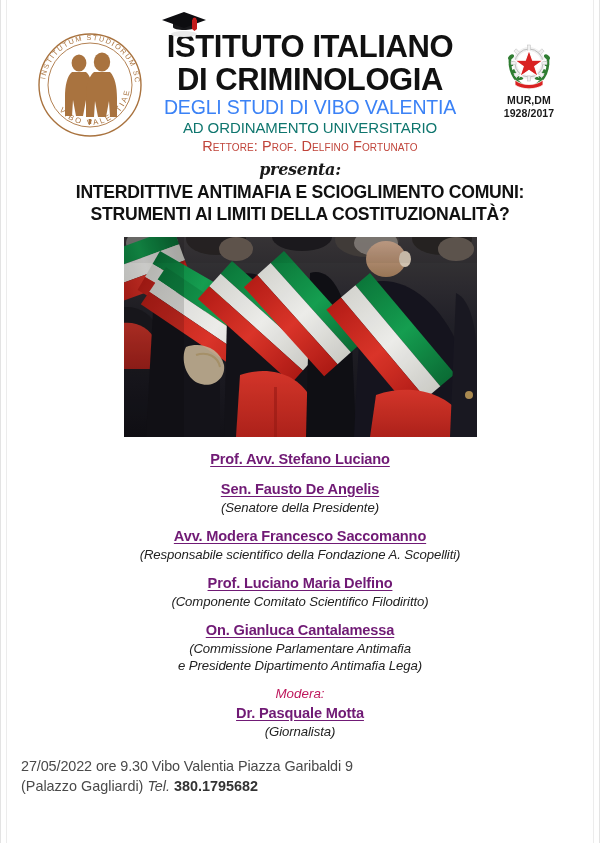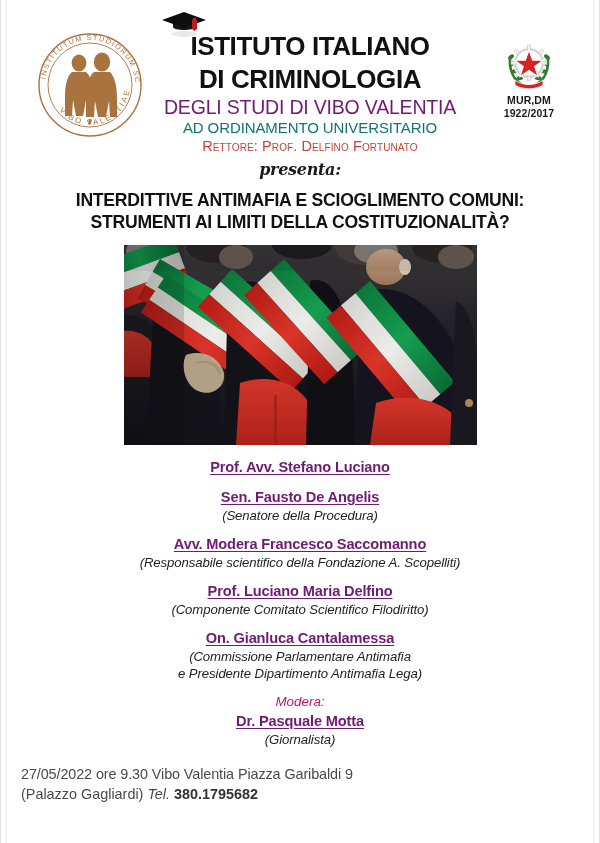--- a/index.html
+++ b/index.html
@@ -80,32 +80,32 @@
 
   .cap {
     position: absolute;
     left: 10px;
     top: -2px;
     width: 46px;
     height: 34px;
   }
 
   .inst-line1, .inst-line2 {
-    font-size: 26px;
+    font-size: 31px;
     font-weight: bold;
     letter-spacing: -0.4px;
     line-height: 33px;
     color: #111111;
     white-space: nowrap;
   }
   .inst-line1 { margin-top: 24px; }
   .inst-line3 {
     font-size: 19.5px;
     line-height: 23px;
-    color: #701a75;
+    color: #3b82f6;
     letter-spacing: -0.2px;
     white-space: nowrap;
   }
   .inst-line4 {
     font-size: 15px;
     line-height: 18px;
     color: #0f766e;
     letter-spacing: -0.1px;
     white-space: nowrap;
   }
@@ -126,21 +126,21 @@
     font-weight: bold;
     font-size: 16px;
     color: #1a1a1a;
     margin-top: 10px;
     letter-spacing: -0.3px;
   }
 
   
   .maintitle {
     text-align: center;
-    margin-top: 10px;
+    margin-top: 2px;
     padding: 0 46px;
   }
   .maintitle div {
     font-size: 17.6px;
     font-weight: bold;
     line-height: 22px;
     color: #111111;
     letter-spacing: -0.25px;
     white-space: nowrap;
   }
@@ -295,21 +295,21 @@
           <rect x="37.6" y="9.2" width="3.2" height="5" transform="rotate(45 39.2 11.7)"></rect>
           <rect x="13.2" y="31.8" width="3.2" height="5" transform="rotate(45 14.8 34.3)"></rect>
           <rect x="37.6" y="31.8" width="3.2" height="5" transform="rotate(-45 39.2 34.3)"></rect>
         </g>
 
         <polygon points="27,10 30.6,20.2 41.4,20.2 32.7,26.5 36.1,36.6 27,30.3 17.9,36.6 21.3,26.5 12.6,20.2 23.4,20.2" fill="#d92121" stroke="#ffffff" stroke-width="1.1"></polygon>
 
         <path d="M 13,40 C 20,46 34,46 41,40 L 41,45 C 34,50 20,50 13,45 Z" fill="#d92121" stroke="#ffffff" stroke-width="0.8"></path>
       </svg>
       <div class="emblem-line">MUR,DM</div>
-      <div class="emblem-line">1922/2017</div>
+      <div class="emblem-line">1928/2017</div>
     </div>
 
   </div>
 
   <div class="presenta">presenta:</div>
 
   <div class="maintitle">
     <div>INTERDITTIVE ANTIMAFIA E SCIOGLIMENTO COMUNI:</div>
     <div>STRUMENTI AI LIMITI DELLA COSTITUZIONALITÀ?</div>
   </div>
@@ -424,21 +424,21 @@
   </div>
 
   <div class="speakers">
 
     <div class="spk">
       <div class="spk-name">Prof. Avv. Stefano Luciano</div>
     </div>
 
     <div class="spk">
       <div class="spk-name">Sen. Fausto De Angelis</div>
-      <div class="spk-role">(Senatore della Procedura)</div>
+      <div class="spk-role">(Senatore della Presidente)</div>
     </div>
 
     <div class="spk">
       <div class="spk-name">Avv. Modera Francesco Saccomanno</div>
       <div class="spk-role">(Responsabile scientifico della Fondazione A. Scopelliti)</div>
     </div>
 
     <div class="spk">
       <div class="spk-name">Prof. Luciano Maria Delfino</div>
       <div class="spk-role">(Componente Comitato Scientifico Filodiritto)</div>

